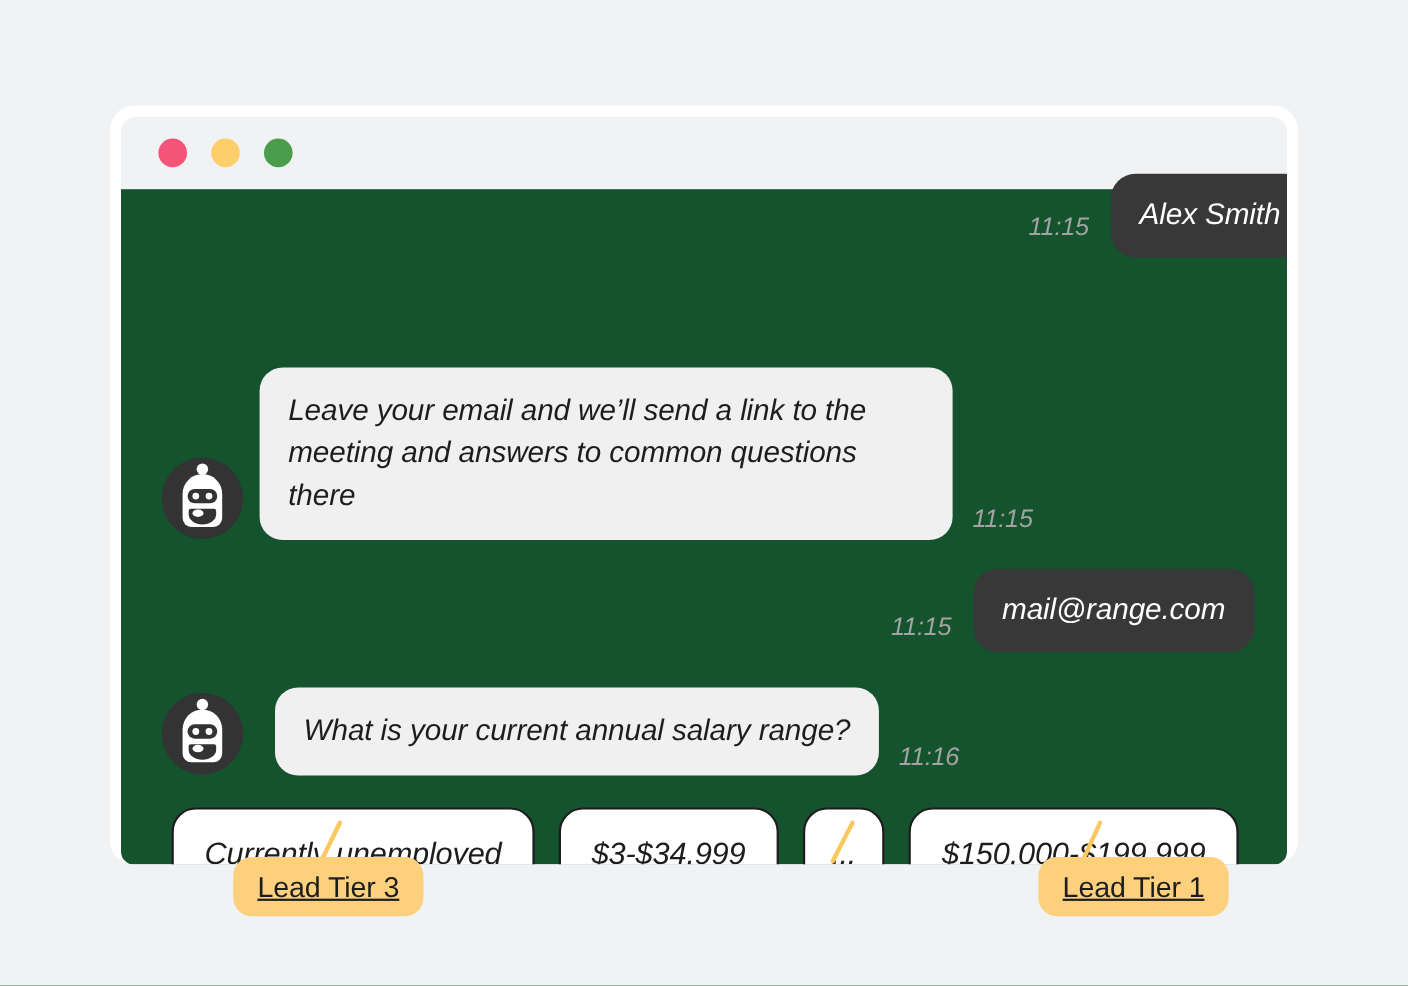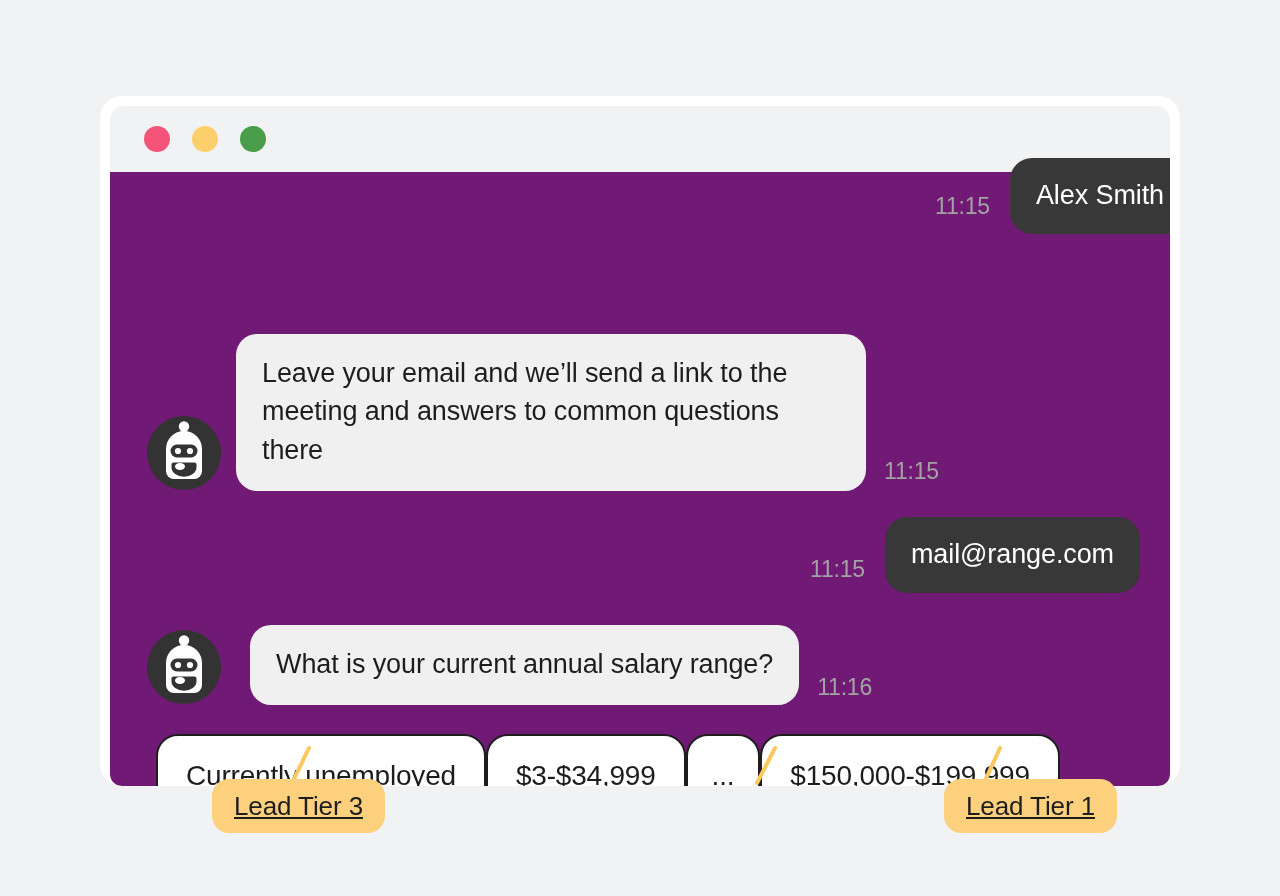--- a/index.html
+++ b/index.html
@@ -59,23 +59,24 @@
     height: 26px;
     border-radius: 50%;
   }
   .dot.red    { background: #f45479; }
   .dot.yellow { background: #fccf6c; }
   .dot.green  { background: #4a9e4b; }
 
   
   .chat {
     position: relative;
-    background: #701a75;
+    background: #14532d;
     height: 614px;
     padding: 16px 10px;
+    font-style: italic;
   }
 
   .row {
     position: absolute;
     display: flex;
     align-items: flex-end;
   }
 
   
   .row.user { justify-content: flex-end; }
@@ -115,20 +116,21 @@
   }
   .avatar svg { display: block; width: 76px; height: 76px; }
 
   
   .quick-replies {
     position: absolute;
     left: 46px;
     top: 562px;
     display: flex;
     align-items: center;
+    gap: 22px;
     justify-content: space-between;
   }
 
   .chip {
     border: 2px solid #1d1d1d;
     border-radius: 22px;
     background: #ffffff;
     color: #1d1d1d;
     font-size: 28px;
     letter-spacing: -0.2px;

